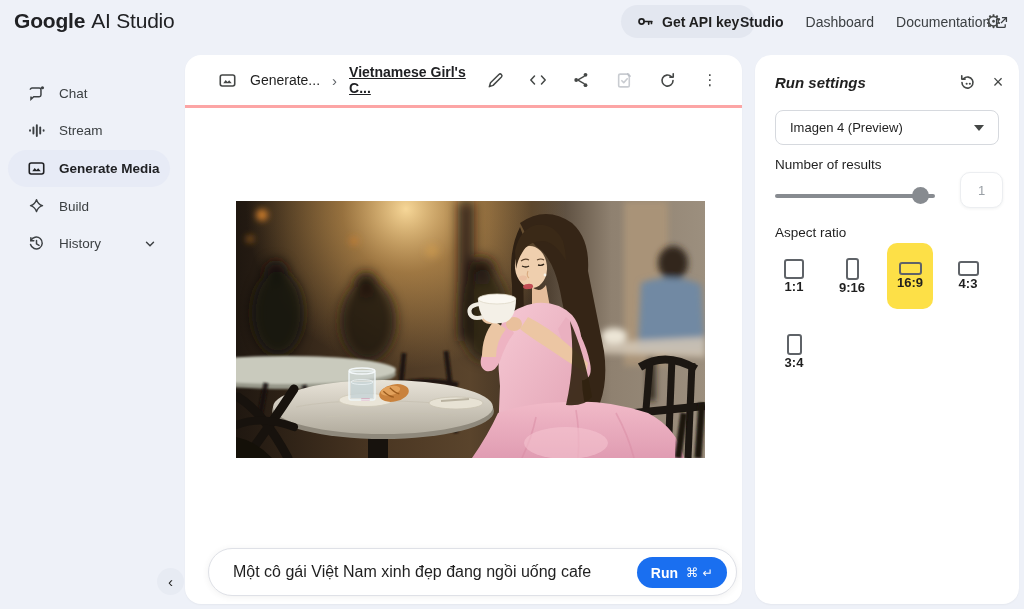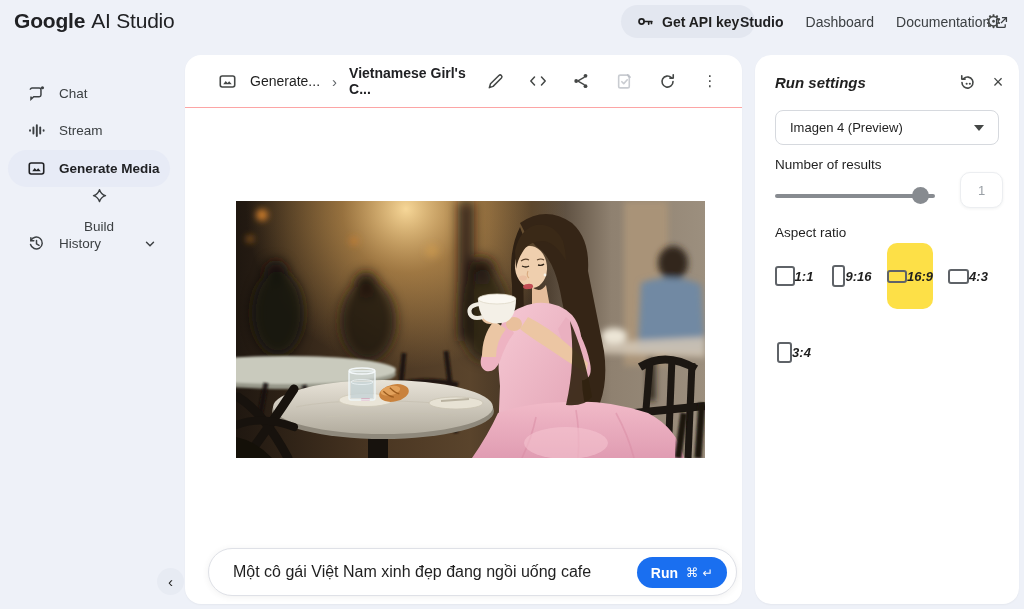--- a/index.html
+++ b/index.html
@@ -24,24 +24,24 @@
   .side-item.active { background:#e7ebf6; font-weight:700; color:#202124; }
   .side-item .chev { position:absolute; right:14px; }
   .disclaimer { position:absolute; left:16px; top:470px; font-size:11px; line-height:20px; color:#5b5e62; width:150px; }
   .collapse-btn { position:absolute; left:157px; top:513px; width:27px; height:27px; border-radius:50%; background:#e7ebf3; display:flex; align-items:center; justify-content:center; font-size:15px; color:#1f1f1f; cursor:pointer; }
 
   
   .main-card { position:absolute; left:185px; top:55px; width:557px; height:549px; background:#fff; border-radius:16px; box-shadow:0 1px 2px rgba(0,0,0,.04); }
   .right-card { position:absolute; left:755px; top:55px; width:264px; height:549px; background:#fff; border-radius:16px; box-shadow:0 1px 2px rgba(0,0,0,.04); }
 
   
-  .card-head { position:absolute; left:0; top:0; right:0; height:53px; border-bottom:1px solid #fca5a5; display:flex; align-items:center; padding:0 16px 0 34px; gap:8px; }
+  .card-head { position:absolute; left:0; top:0; right:0; height:53px; border-bottom:3px solid #fca5a5; display:flex; align-items:center; padding:0 16px 0 34px; gap:8px; }
   .crumb-parent { font-size:14px; color:#1f1f1f; margin-left:6px; }
   .crumb-sep { color:#5f6368; font-size:15px; padding:0 4px; }
-  .crumb-current { font-size:14px; font-weight:700; color:#202124; }
+  .crumb-current { font-size:14px; font-weight:700; color:#202124;text-decoration:underline; }
   .head-icons { margin-left:auto; display:flex; align-items:center; gap:11px; }
   .hicon { width:32px; height:32px; display:flex; align-items:center; justify-content:center; border-radius:50%; cursor:pointer; color:#444746; }
   .kebab { font-size:15px; color:#444746; letter-spacing:0; }
 
   
   .gen-image { position:absolute; left:51px; top:146px; width:469px; height:257px; overflow:hidden; background:#2a1f14; }
   .gen-image svg { display:block; }
 
   
   .prompt-bar { position:absolute; left:23px; top:493px; width:529px; height:48px; background:#fff; border:1px solid #dfe1e7; border-radius:24px; box-shadow:0 1px 6px rgba(60,64,67,.08); display:flex; align-items:center; }
@@ -55,21 +55,21 @@
   .rs-head-icons { margin-left:auto; display:flex; align-items:center; gap:16px; color:#444746; }
   .rs-close { font-size:18px; line-height:1; cursor:pointer; color:#444746; }
   .model-select { position:absolute; left:20px; top:55px; width:224px; height:35px; border:1px solid #d6d9de; border-radius:8px; display:flex; align-items:center; padding:0 14px; font-size:13px; color:#1f1f1f; cursor:pointer; background:#fff; }
   .model-caret { margin-left:auto; width:0; height:0; border-left:5px solid transparent; border-right:5px solid transparent; border-top:6px solid #444746; }
   .rs-label { position:absolute; left:20px; font-size:13.5px; color:#1f1f1f; }
   .slider { position:absolute; left:20px; top:132px; width:160px; height:17px; cursor:pointer; }
   .slider .track { position:absolute; left:0; right:0; top:7px; height:4px; border-radius:2px; background:#878b90; }
   .slider .thumb { position:absolute; left:137px; top:0; width:17px; height:17px; border-radius:50%; background:#878b90; }
   .results-box { position:absolute; left:205px; top:117px; width:43px; height:36px; background:#fff; border:1px solid #eceef1; border-radius:10px; box-shadow:0 1px 3px rgba(60,64,67,.07); display:flex; align-items:center; justify-content:center; font-size:13px; color:#9aa0a6; }
   .aspect-grid { position:absolute; left:16px; top:188px; width:232px; }
-  .tile { position:absolute; width:46px; height:66px; border-radius:10px; display:flex; flex-direction:row; align-items:center; justify-content:center; cursor:pointer;font-style:italic; }
+  .tile { position:absolute; width:46px; height:66px; border-radius:10px; display:flex; flex-direction:column; align-items:center; justify-content:center; cursor:pointer; }
   .tile.selected { background:#fde047; }
   .ar-box { border:2px solid #5f6368; border-radius:3px; }
   .ar-11 { width:20px; height:20px; }
   .ar-916 { width:13px; height:22px; }
   .ar-169 { width:23px; height:13px; }
   .ar-43 { width:21px; height:15px; }
   .ar-34 { width:15px; height:21px; }
   .tile .lab { font-size:13px; font-weight:600; color:#1f1f1f; }
 
   svg.ic { display:block; }
@@ -147,21 +147,21 @@
         <svg class="ic" width="17" height="17" viewBox="0 0 16 16">
             <g>
               <rect x="1.2" y="2.8" width="13.6" height="10.4" rx="1.8" fill="none" stroke="#202124" stroke-width="1.5"></rect>
               <path d="M4 10.6 L6.3 7.6 L8 9.5 L9.6 7.7 L12 10.6 Z" fill="#202124"></path>
             </g>
           </svg>
       </span>
       <span>Generate Media</span>
     </div>
 
-    <div class="side-item" style="top:133px;flex-direction:column;">
+    <div class="side-item" style="top:133px;">
       <span>
         <svg class="ic" width="17" height="17" viewBox="0 0 16 16">
             <path d="M8 1.6 C8.9 4.3 10.9 6.3 13.6 7.2 C10.9 8.1 8.9 10.1 8 12.8 C7.1 10.1 5.1 8.1 2.4 7.2 C5.1 6.3 7.1 4.3 8 1.6 Z" fill="none" stroke="#3c4043" stroke-width="1.4" stroke-linejoin="round"></path>
           </svg>
       </span>
       <span>Build</span>
     </div>
 
     <div class="side-item" style="top:170px;">
       <span>

